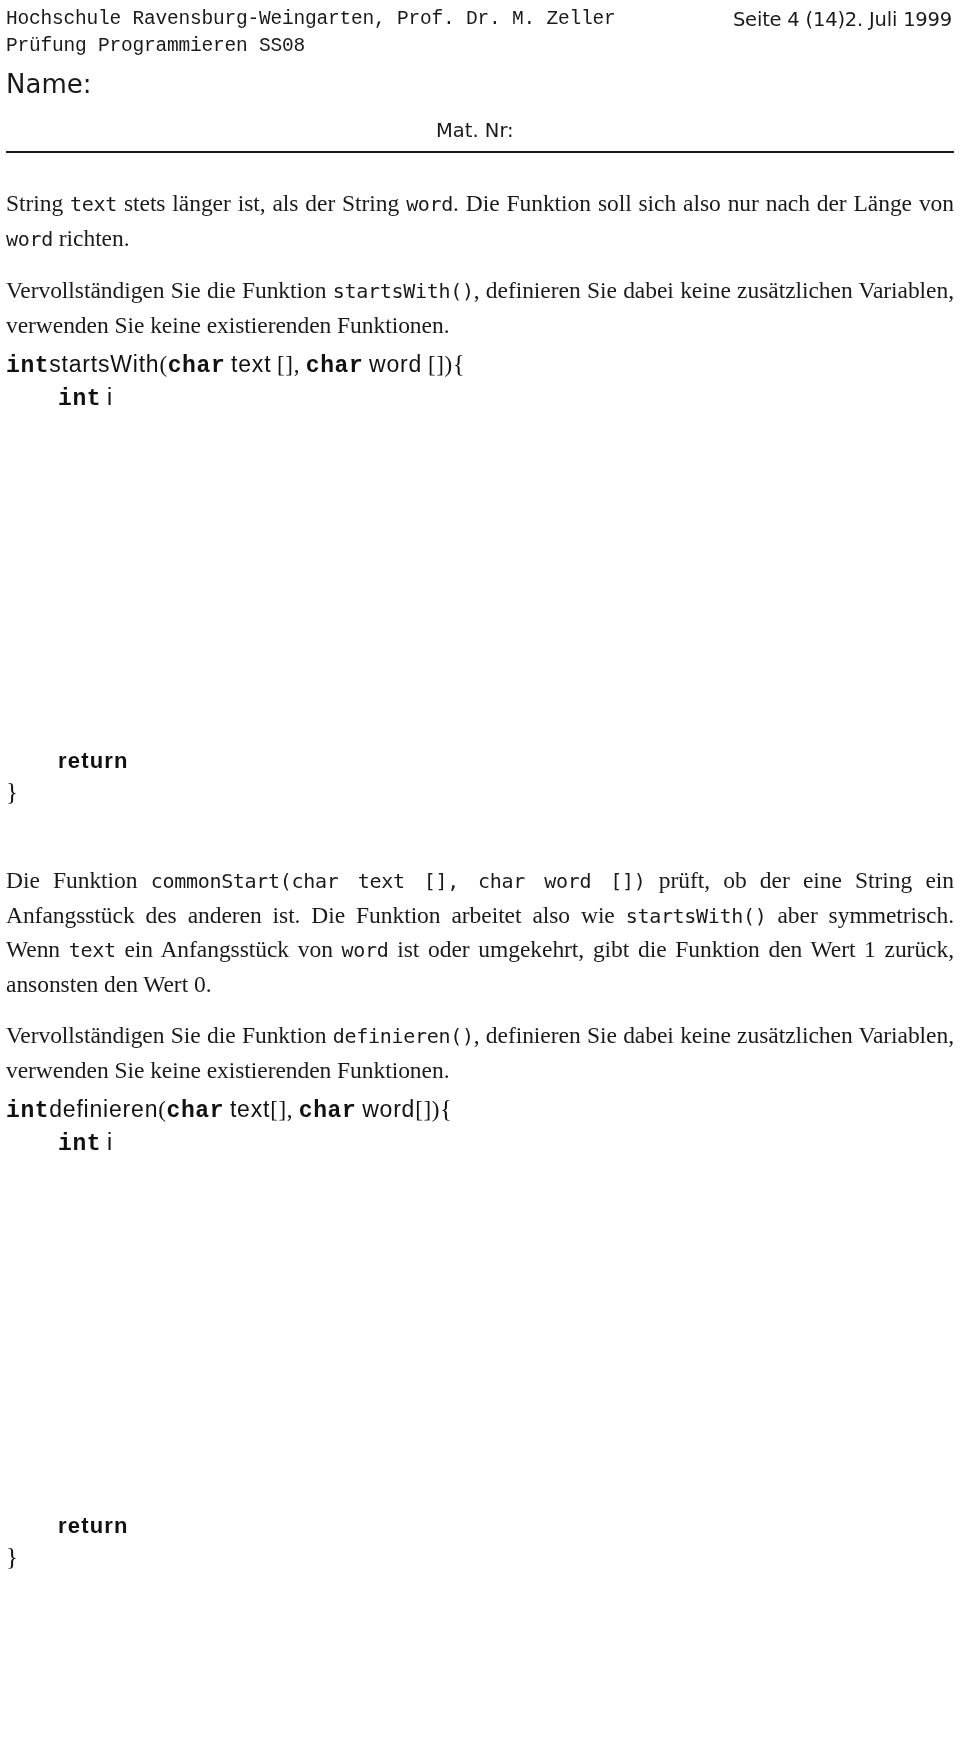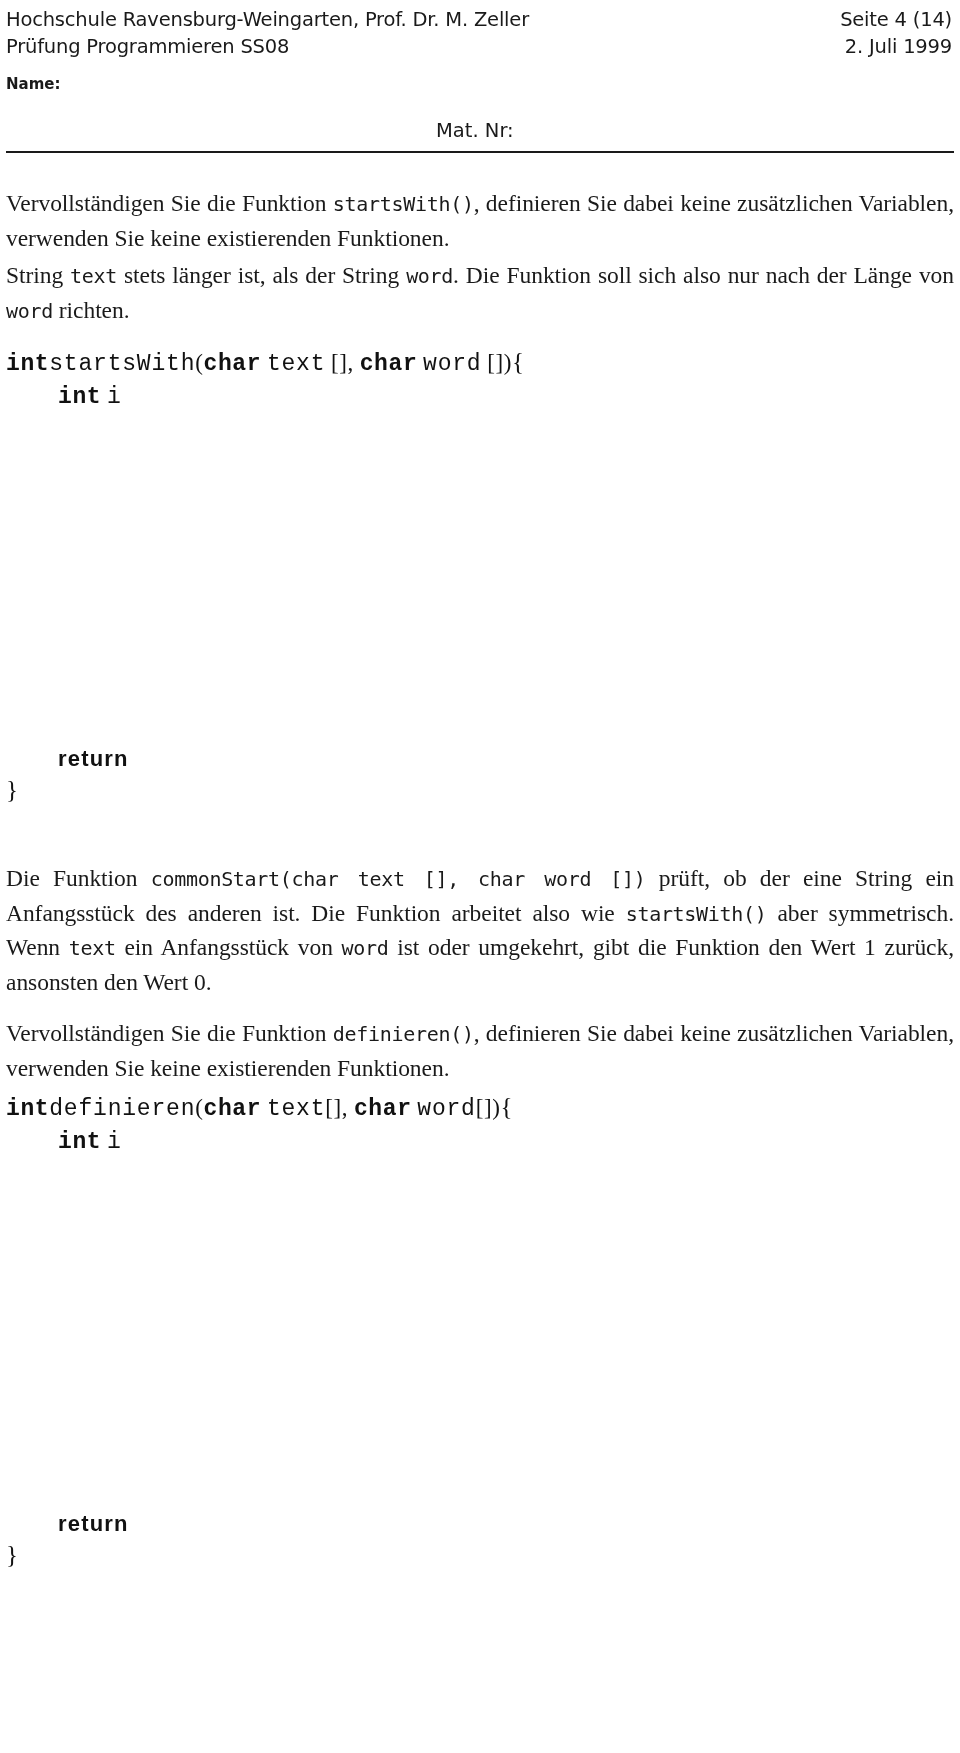--- a/index.html
+++ b/index.html
@@ -31,43 +31,43 @@
     font-family: "DejaVu Sans", sans-serif;
   }
   .header-row {
     display: flex;
     justify-content: space-between;
     align-items: flex-start;
   }
   .header-left {
     display: flex;
     flex-direction: column;
+    font-family: Liberation Mono, monospace;
   }
   .header-right {
     display: flex;
-    flex-direction: column;
+    flex-direction: row;
     align-items: flex-end;
     text-align: right;
     padding-right: 2px;
   }
   .h-line {
     font-size: 19.5px;
     line-height: 27px;
     white-space: nowrap;
     letter-spacing: -0.2px;
   }
   .header-names {
     display: flex;
     margin-top: 11px;
   }
   .name-field {
-    font-size: 15px;
+    font-size: 26px;
     line-height: 27px;
     width: 430px;
-    font-weight: bold;
   }
   .matnr-field {
     font-size: 19.5px;
     line-height: 27px;
     margin-top: 46px;
   }
   .header-rule {
     margin-top: 7px;
     border: 0;
     border-top: 2.2px solid #1a1a1a;
@@ -114,21 +114,21 @@
     line-height: 31px;
     white-space: pre;
     color: #111111;
   }
   .kw {
     font-weight: bold;
     font-family: Liberation Mono, monospace;
     letter-spacing: 0.6px;
   }
   .id {
-    font-family: Liberation Mono, monospace;
+    font-family: Liberation Sans, sans-serif;
     letter-spacing: 0.8px;
     margin-top: 40px;
   }
   .pn {
     font-family: "Liberation Serif", serif;
     letter-spacing: 0.6px;
   }
   .ret {
     font-family: Liberation Sans, sans-serif;
     font-weight: bold;
@@ -164,23 +164,23 @@
     </div>
     <div class="header-names">
       <div class="name-field">Name:</div>
       <div class="matnr-field">Mat. Nr:</div>
     </div>
     <hr class="header-rule">
   </div>
 
   <div class="body">
 
+    <p class="para"><span>String </span><code class="mono">text</code><span> stets länger ist, als der String </span><code class="mono">word</code><span>. Die Funktion soll sich also nur nach der Länge von </span><code class="mono">word</code><span> richten.</span></p>
+
     <p class="para tight"><span>Vervollständigen Sie die Funktion </span><code class="mono">startsWith()</code><span>, definieren Sie dabei keine zusätzlichen Variablen, verwenden Sie keine existierenden Funktionen.</span></p>
-
-    <p class="para"><span>String </span><code class="mono">text</code><span> stets länger ist, als der String </span><code class="mono">word</code><span>. Die Funktion soll sich also nur nach der Länge von </span><code class="mono">word</code><span> richten.</span></p>
 
     <div class="listing">
       <div class="code-line"><span class="kw">int</span><span class="id">startsWith</span><span class="pn">(</span><span class="kw">char</span> <span class="id">text</span> <span class="pn">[]</span><span class="pn">,</span> <span class="kw">char</span> <span class="id">word</span> <span class="pn">[]</span><span class="pn">)</span><span class="brace">{</span></div>
       <div class="code-line indent1"><span class="kw">int</span> <span class="id">i</span></div>
       <div class="answer-space-1"></div>
       <div class="code-line indent1"><span class="ret">return</span></div>
       <div class="code-line"><span class="brace">}</span></div>
     </div>
 
     <div class="gap-before-heading"></div>

